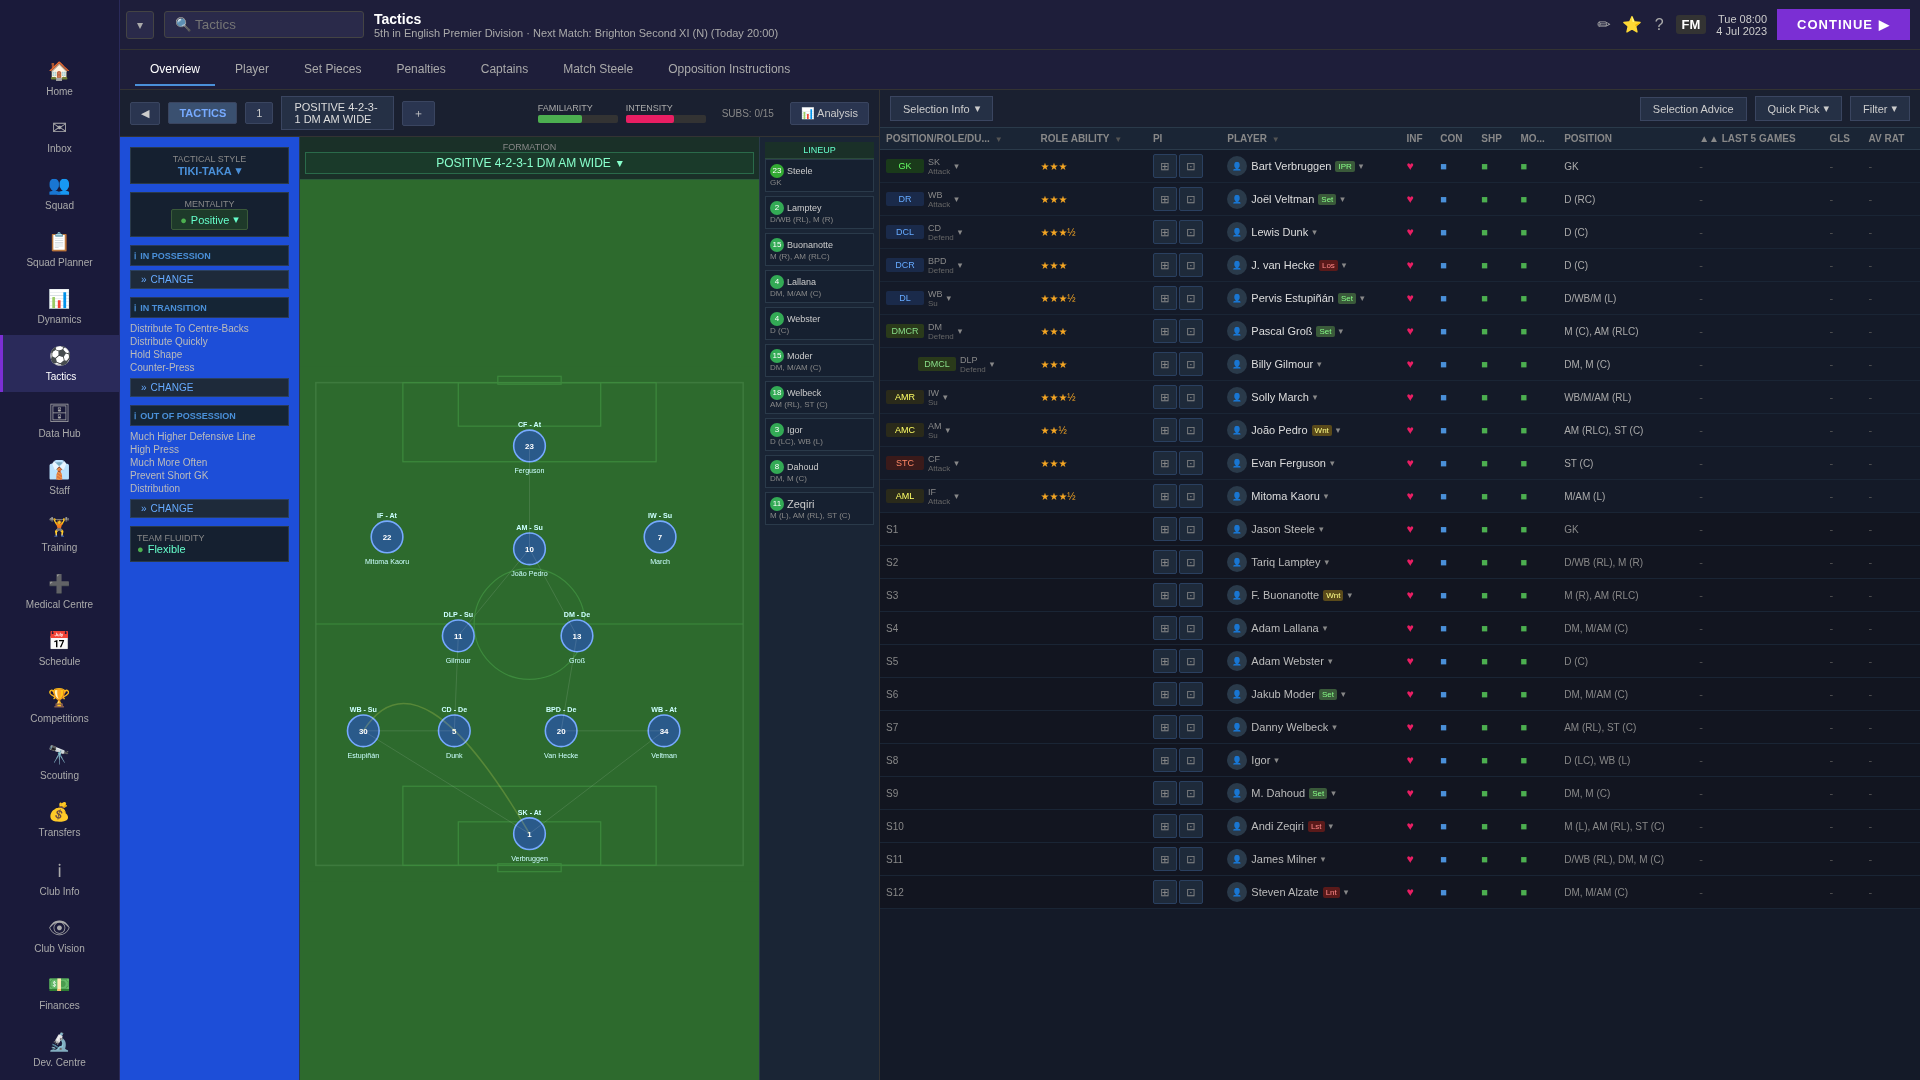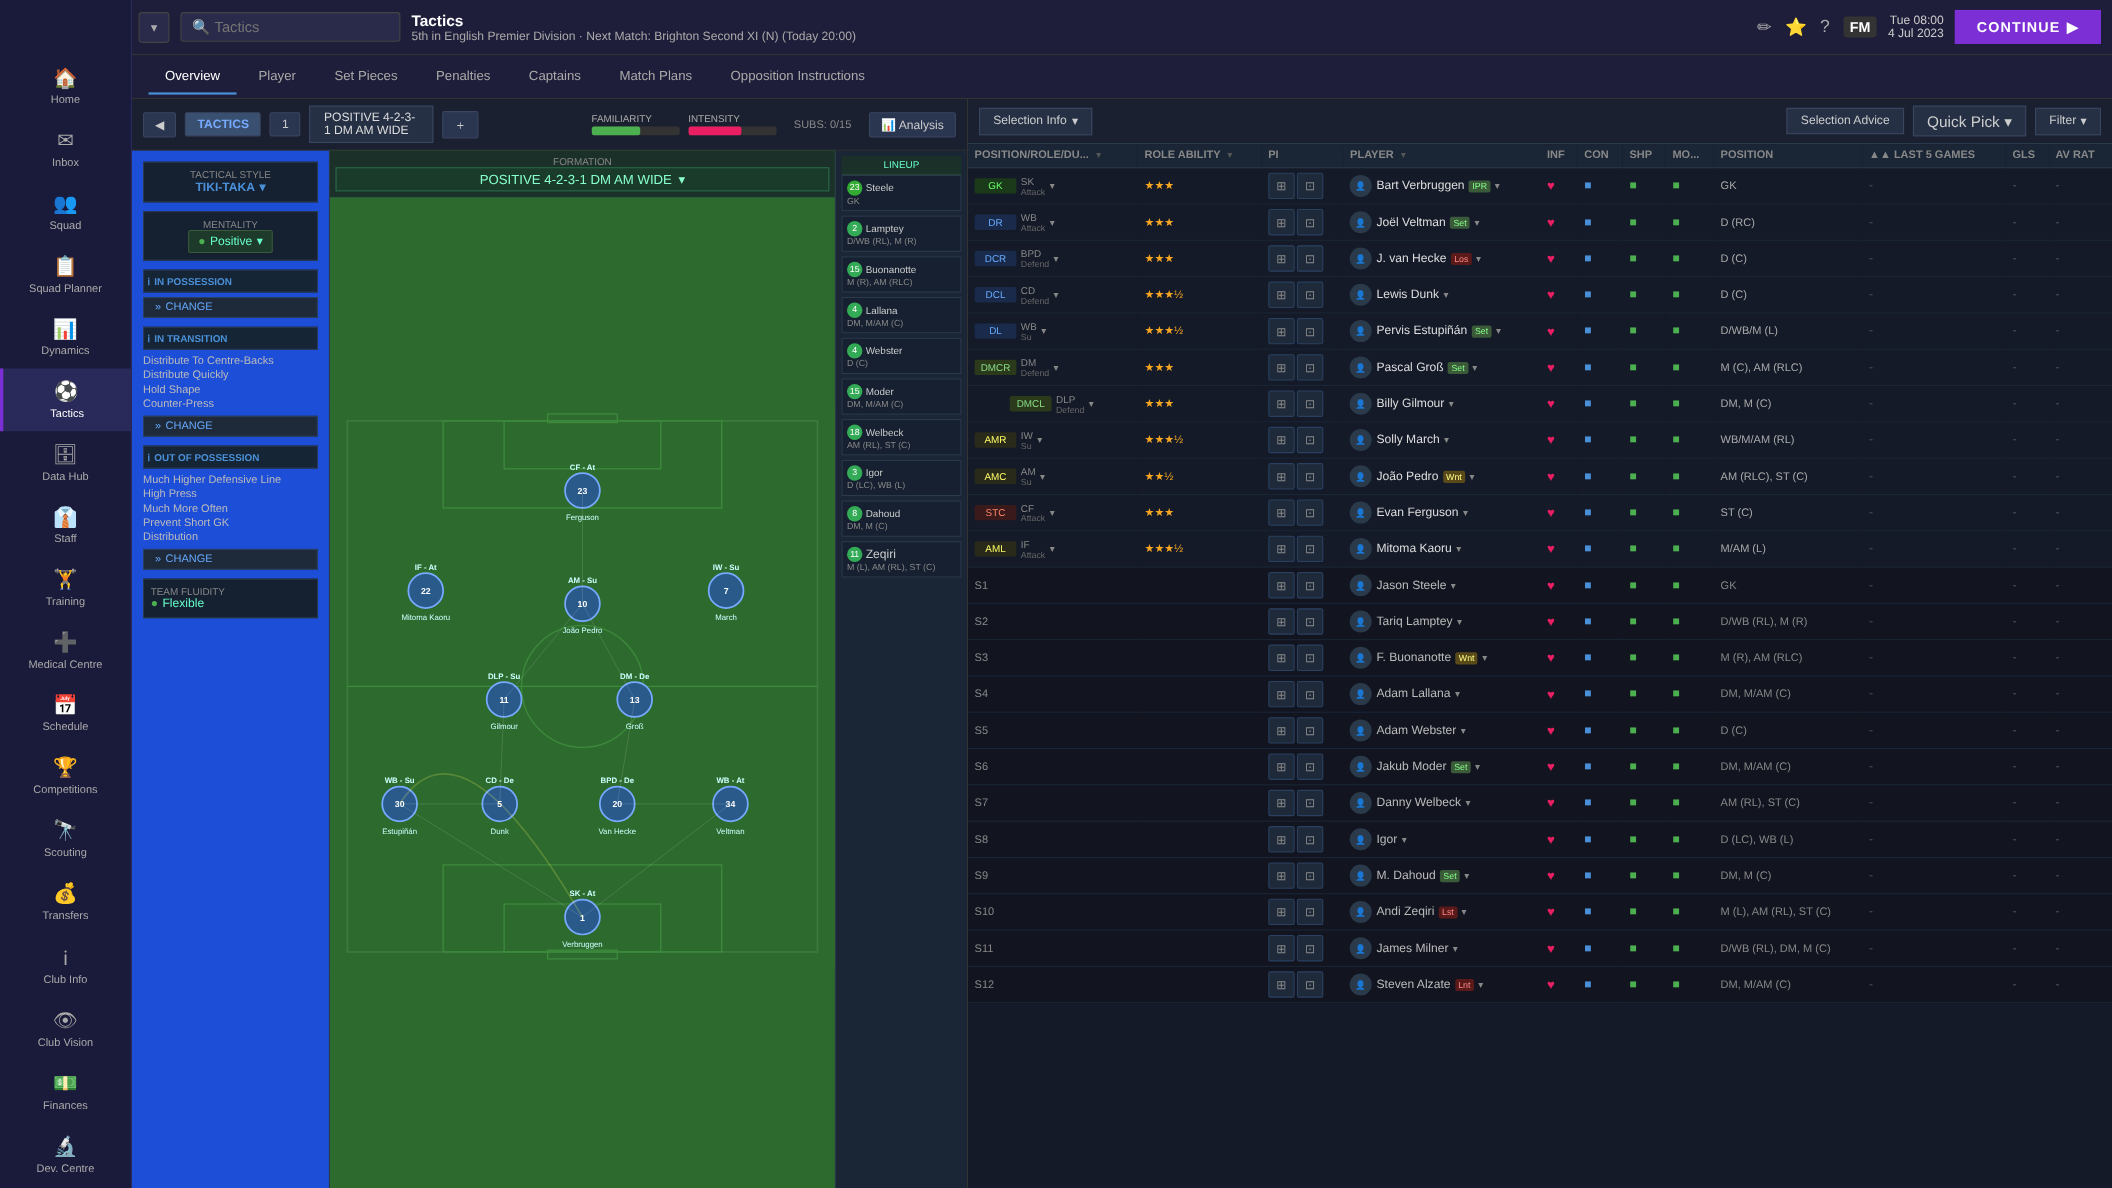--- a/index.html
+++ b/index.html
@@ -73,21 +73,21 @@
     #player-list { width: 100px; background: #1a2535; border-left: 1px solid #2a3a4a; overflow-y: auto; padding: 5px; }
     .player-card { background: #162030; border: 1px solid #2a3a4a; margin-bottom: 4px; padding: 4px; cursor: pointer; }
 
     
     #right-panel { flex: 1; background: #141a28; display: flex; flex-direction: column; overflow: hidden; }
 
     
     #right-toolbar { display: flex; align-items: center; padding: 6px 10px; gap: 8px; border-bottom: 1px solid #2a3a4a; background: #1a2030; }
     .selection-info-btn { background: #253045; border: 1px solid #3a4560; color: #ccc; padding: 5px 12px; cursor: pointer; font-size: 11px; display: flex; align-items: center; gap: 5px; }
     .advice-btn { background: #253045; border: 1px solid #3a4560; color: #ccc; padding: 5px 12px; cursor: pointer; font-size: 11px; }
-    .quick-pick-btn { background: #253045; border: 1px solid #3a4560; color: #ccc; padding: 5px 12px; cursor: pointer; font-size: 14px; display: flex; align-items: center; gap: 4px; }
+    .quick-pick-btn { background: #253045; border: 1px solid #3a4560; color: #ccc; padding: 5px 12px; cursor: pointer; font-size: 11px; display: flex; align-items: center; gap: 4px; }
     .filter-btn { background: #253045; border: 1px solid #3a4560; color: #ccc; padding: 5px 12px; cursor: pointer; font-size: 11px; display: flex; align-items: center; gap: 4px; }
     .spacer { flex: 1; }
 
     
     #player-table { flex: 1; overflow-y: auto; }
     #player-table table { width: 100%; border-collapse: collapse; }
     #player-table th { background: #1a2535; color: #888; font-size: 10px; padding: 5px 6px; text-align: left; border-bottom: 1px solid #2a3a4a; position: sticky; top: 0; cursor: pointer; white-space: nowrap; }
     #player-table td { padding: 4px 6px; font-size: 11px; color: #ccc; border-bottom: 1px solid #1a2535; white-space: nowrap; }
     .player-img { width: 20px; height: 20px; background: #2a3a4a; border-radius: 50%; display: inline-flex; align-items: center; justify-content: center; font-size: 8px; color: #888; }
     .badge-tag { background: #3a5a3a; color: #8f8; font-size: 8px; padding: 1px 3px; border-radius: 2px; }
@@ -221,21 +221,21 @@
 </div>
 
 <div id="main">
 
   <div id="secondary-nav">
     <div class="nav-tab active">Overview</div>
     <div class="nav-tab">Player</div>
     <div class="nav-tab">Set Pieces</div>
     <div class="nav-tab">Penalties</div>
     <div class="nav-tab">Captains</div>
-    <div class="nav-tab">Match Plans</div>
+    <div class="nav-tab">Match Steele</div>
     <div class="nav-tab">Opposition Instructions</div>
   </div>
 
   <div id="content">
 
     <div id="tactics-panel">
 
       <div id="tactics-toolbar">
         <div class="tactic-btn">◀</div>
         <div class="tactic-btn" style="background:#3a5070;color:#7af;font-weight:bold;">TACTICS</div>
@@ -631,20 +631,57 @@
       <td><span style="color:#4caf50;font-size:11px;">■</span></td>
       <td><span style="color:#4caf50;font-size:11px;">■</span></td>
       <td style="color:#aaa;font-size:10px;">D (RC)</td>
       <td style="color:#555;">-</td>
       <td style="color:#555;">-</td>
       <td style="color:#555;">-</td>
     </tr>
               <tr class="row-starter">
       <td>
         <div style="display:flex;align-items:center;gap:4px;">
+          <span style="background:#1a2a4a;border:1px solid #6af55;color:#6af;font-size:9px;padding:2px 5px;border-radius:2px;min-width:38px;text-align:center;">DCL</span>
+          <div style="font-size:9px;color:#888;">
+            <div>CD</div>
+            <div style="font-size:8px;color:#666;">Defend</div>
+          </div>
+          <span style="color:#888;cursor:pointer;font-size:9px;">▾</span>
+        </div>
+      </td>
+      <td>
+        <span style="color:#f5a623;font-size:10px;">★★★½</span>
+      </td>
+      <td>
+        <div style="display:flex;gap:2px;">
+          <div class="icon-btn">⊞</div>
+          <div class="icon-btn">⊡</div>
+        </div>
+      </td>
+      <td>
+        <div style="display:flex;align-items:center;gap:4px;">
+          <div class="player-img">👤</div>
+          <span style="color:#ddd;font-size:11px;">Lewis Dunk</span>
+
+          <span style="color:#888;cursor:pointer;font-size:9px;">▾</span>
+        </div>
+      </td>
+      <td><span style="color:#e91e63;font-size:12px;">♥</span></td>
+      <td><span style="color:#4a90d9;font-size:11px;">■</span></td>
+      <td><span style="color:#4caf50;font-size:11px;">■</span></td>
+      <td><span style="color:#4caf50;font-size:11px;">■</span></td>
+      <td style="color:#aaa;font-size:10px;">D (C)</td>
+      <td style="color:#555;">-</td>
+      <td style="color:#555;">-</td>
+      <td style="color:#555;">-</td>
+    </tr>
+              <tr class="row-starter">
+      <td>
+        <div style="display:flex;align-items:center;gap:4px;">
           <span style="background:#1a2a4a;border:1px solid #6af55;color:#6af;font-size:9px;padding:2px 5px;border-radius:2px;min-width:38px;text-align:center;">DCR</span>
           <div style="font-size:9px;color:#888;">
             <div>BPD</div>
             <div style="font-size:8px;color:#666;">Defend</div>
           </div>
           <span style="color:#888;cursor:pointer;font-size:9px;">▾</span>
         </div>
       </td>
       <td>
         <span style="color:#f5a623;font-size:10px;">★★★</span>
@@ -653,57 +690,20 @@
         <div style="display:flex;gap:2px;">
           <div class="icon-btn">⊞</div>
           <div class="icon-btn">⊡</div>
         </div>
       </td>
       <td>
         <div style="display:flex;align-items:center;gap:4px;">
           <div class="player-img">👤</div>
           <span style="color:#ddd;font-size:11px;">J. van Hecke</span>
           <span class="badge-tag red">Los</span>
-          <span style="color:#888;cursor:pointer;font-size:9px;">▾</span>
-        </div>
-      </td>
-      <td><span style="color:#e91e63;font-size:12px;">♥</span></td>
-      <td><span style="color:#4a90d9;font-size:11px;">■</span></td>
-      <td><span style="color:#4caf50;font-size:11px;">■</span></td>
-      <td><span style="color:#4caf50;font-size:11px;">■</span></td>
-      <td style="color:#aaa;font-size:10px;">D (C)</td>
-      <td style="color:#555;">-</td>
-      <td style="color:#555;">-</td>
-      <td style="color:#555;">-</td>
-    </tr>
-              <tr class="row-starter">
-      <td>
-        <div style="display:flex;align-items:center;gap:4px;">
-          <span style="background:#1a2a4a;border:1px solid #6af55;color:#6af;font-size:9px;padding:2px 5px;border-radius:2px;min-width:38px;text-align:center;">DCL</span>
-          <div style="font-size:9px;color:#888;">
-            <div>CD</div>
-            <div style="font-size:8px;color:#666;">Defend</div>
-          </div>
-          <span style="color:#888;cursor:pointer;font-size:9px;">▾</span>
-        </div>
-      </td>
-      <td>
-        <span style="color:#f5a623;font-size:10px;">★★★½</span>
-      </td>
-      <td>
-        <div style="display:flex;gap:2px;">
-          <div class="icon-btn">⊞</div>
-          <div class="icon-btn">⊡</div>
-        </div>
-      </td>
-      <td>
-        <div style="display:flex;align-items:center;gap:4px;">
-          <div class="player-img">👤</div>
-          <span style="color:#ddd;font-size:11px;">Lewis Dunk</span>
-
           <span style="color:#888;cursor:pointer;font-size:9px;">▾</span>
         </div>
       </td>
       <td><span style="color:#e91e63;font-size:12px;">♥</span></td>
       <td><span style="color:#4a90d9;font-size:11px;">■</span></td>
       <td><span style="color:#4caf50;font-size:11px;">■</span></td>
       <td><span style="color:#4caf50;font-size:11px;">■</span></td>
       <td style="color:#aaa;font-size:10px;">D (C)</td>
       <td style="color:#555;">-</td>
       <td style="color:#555;">-</td>

